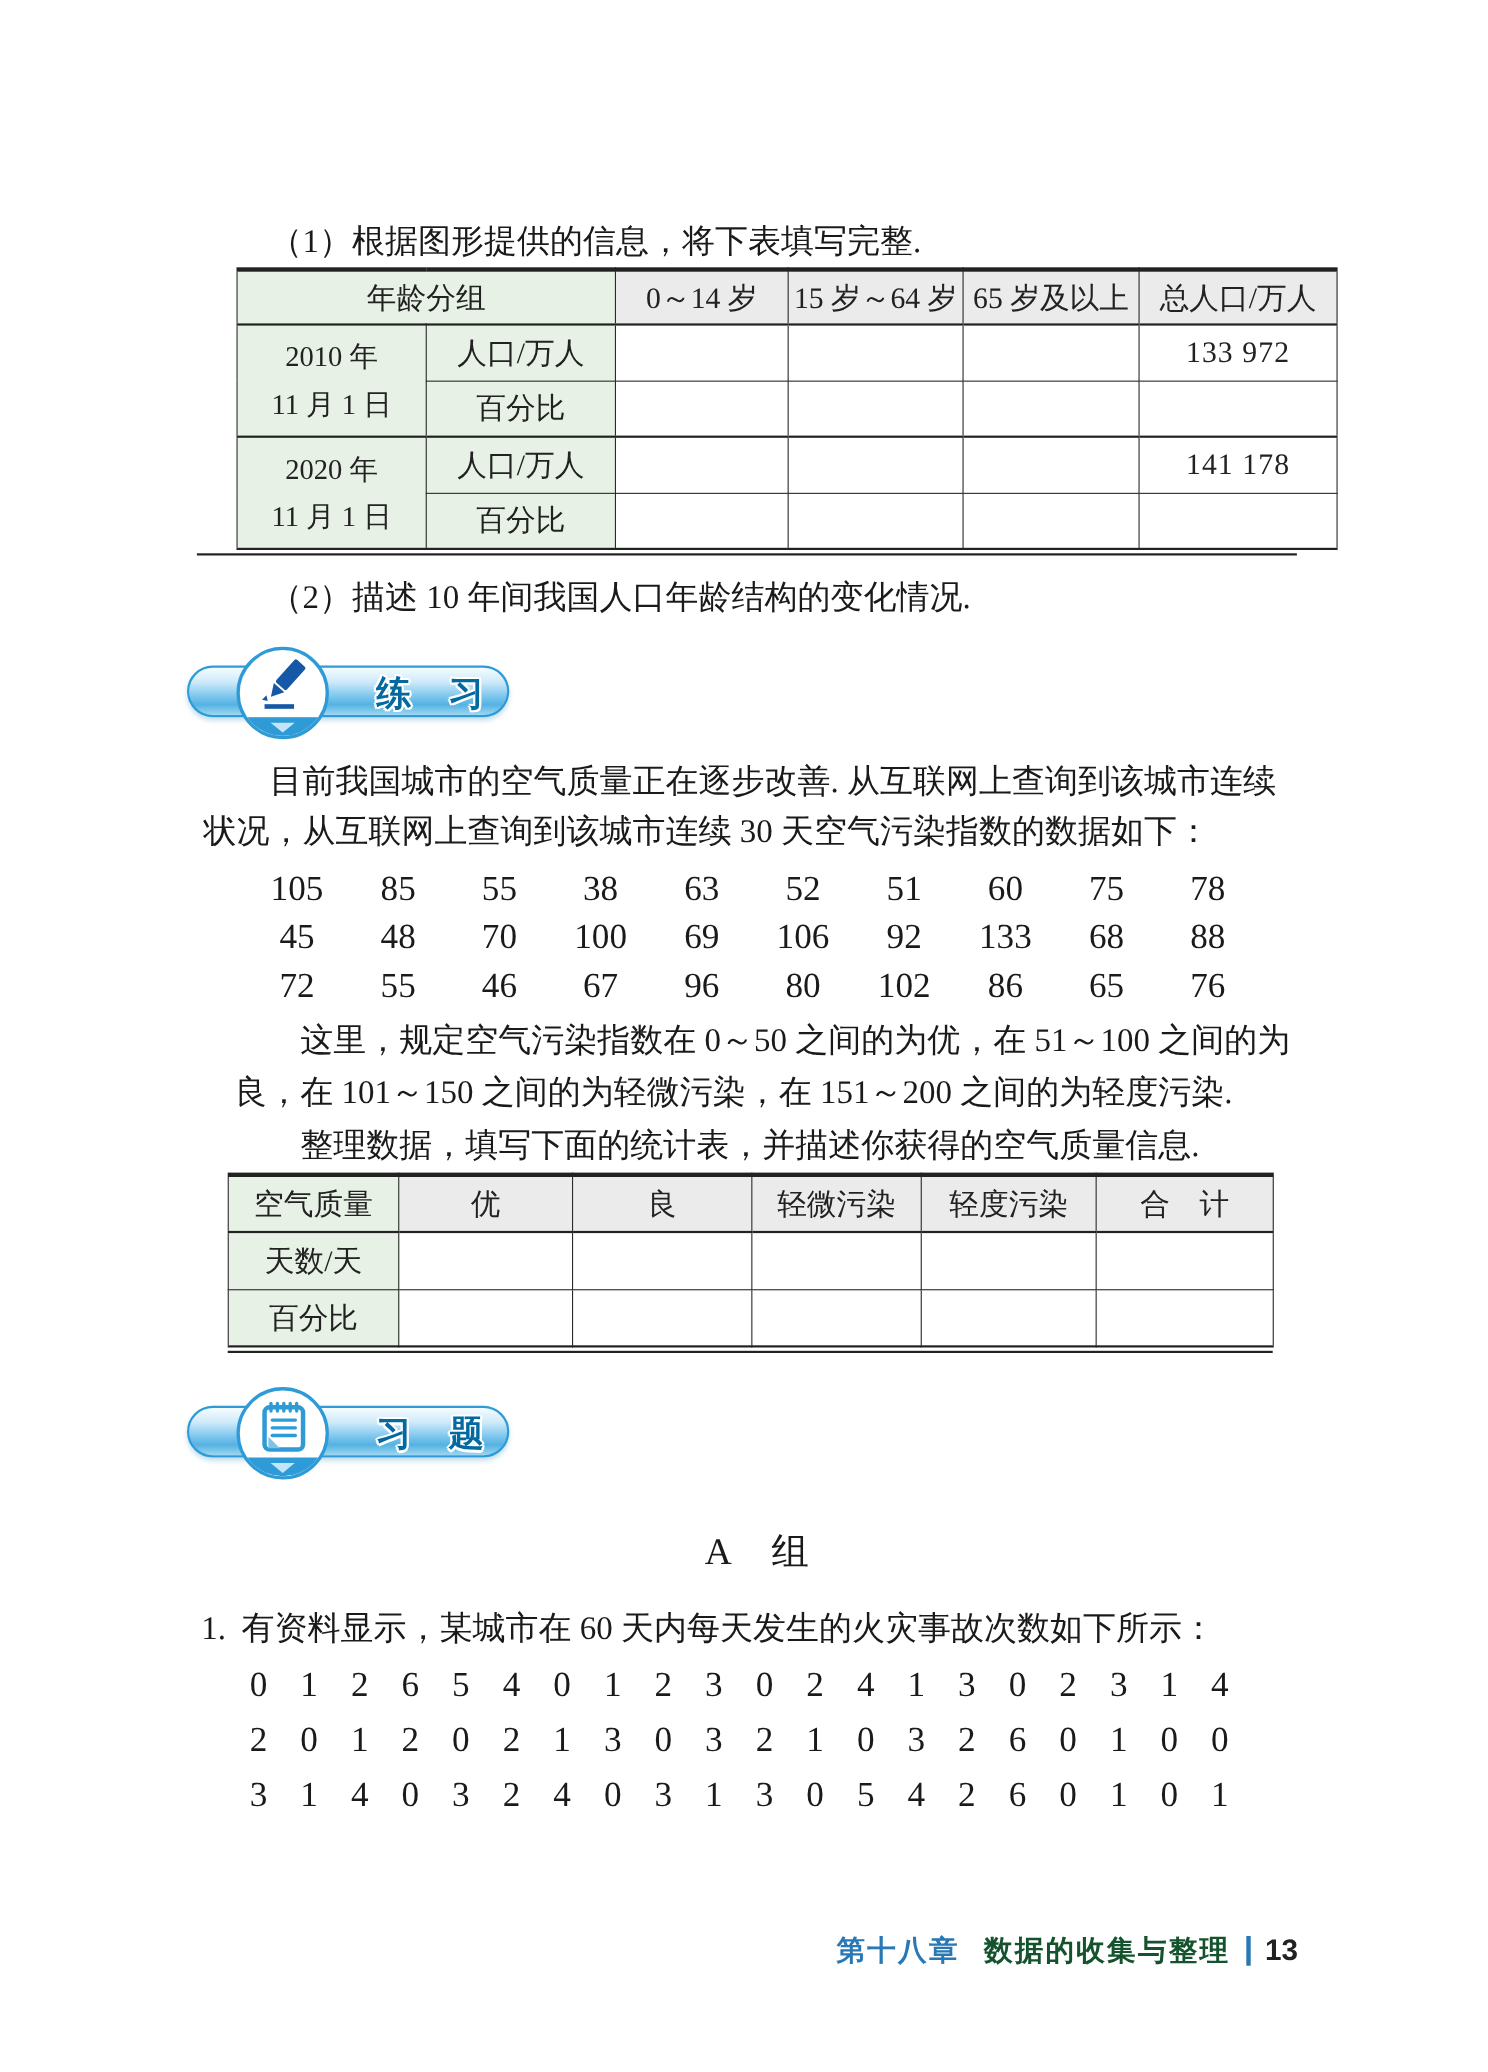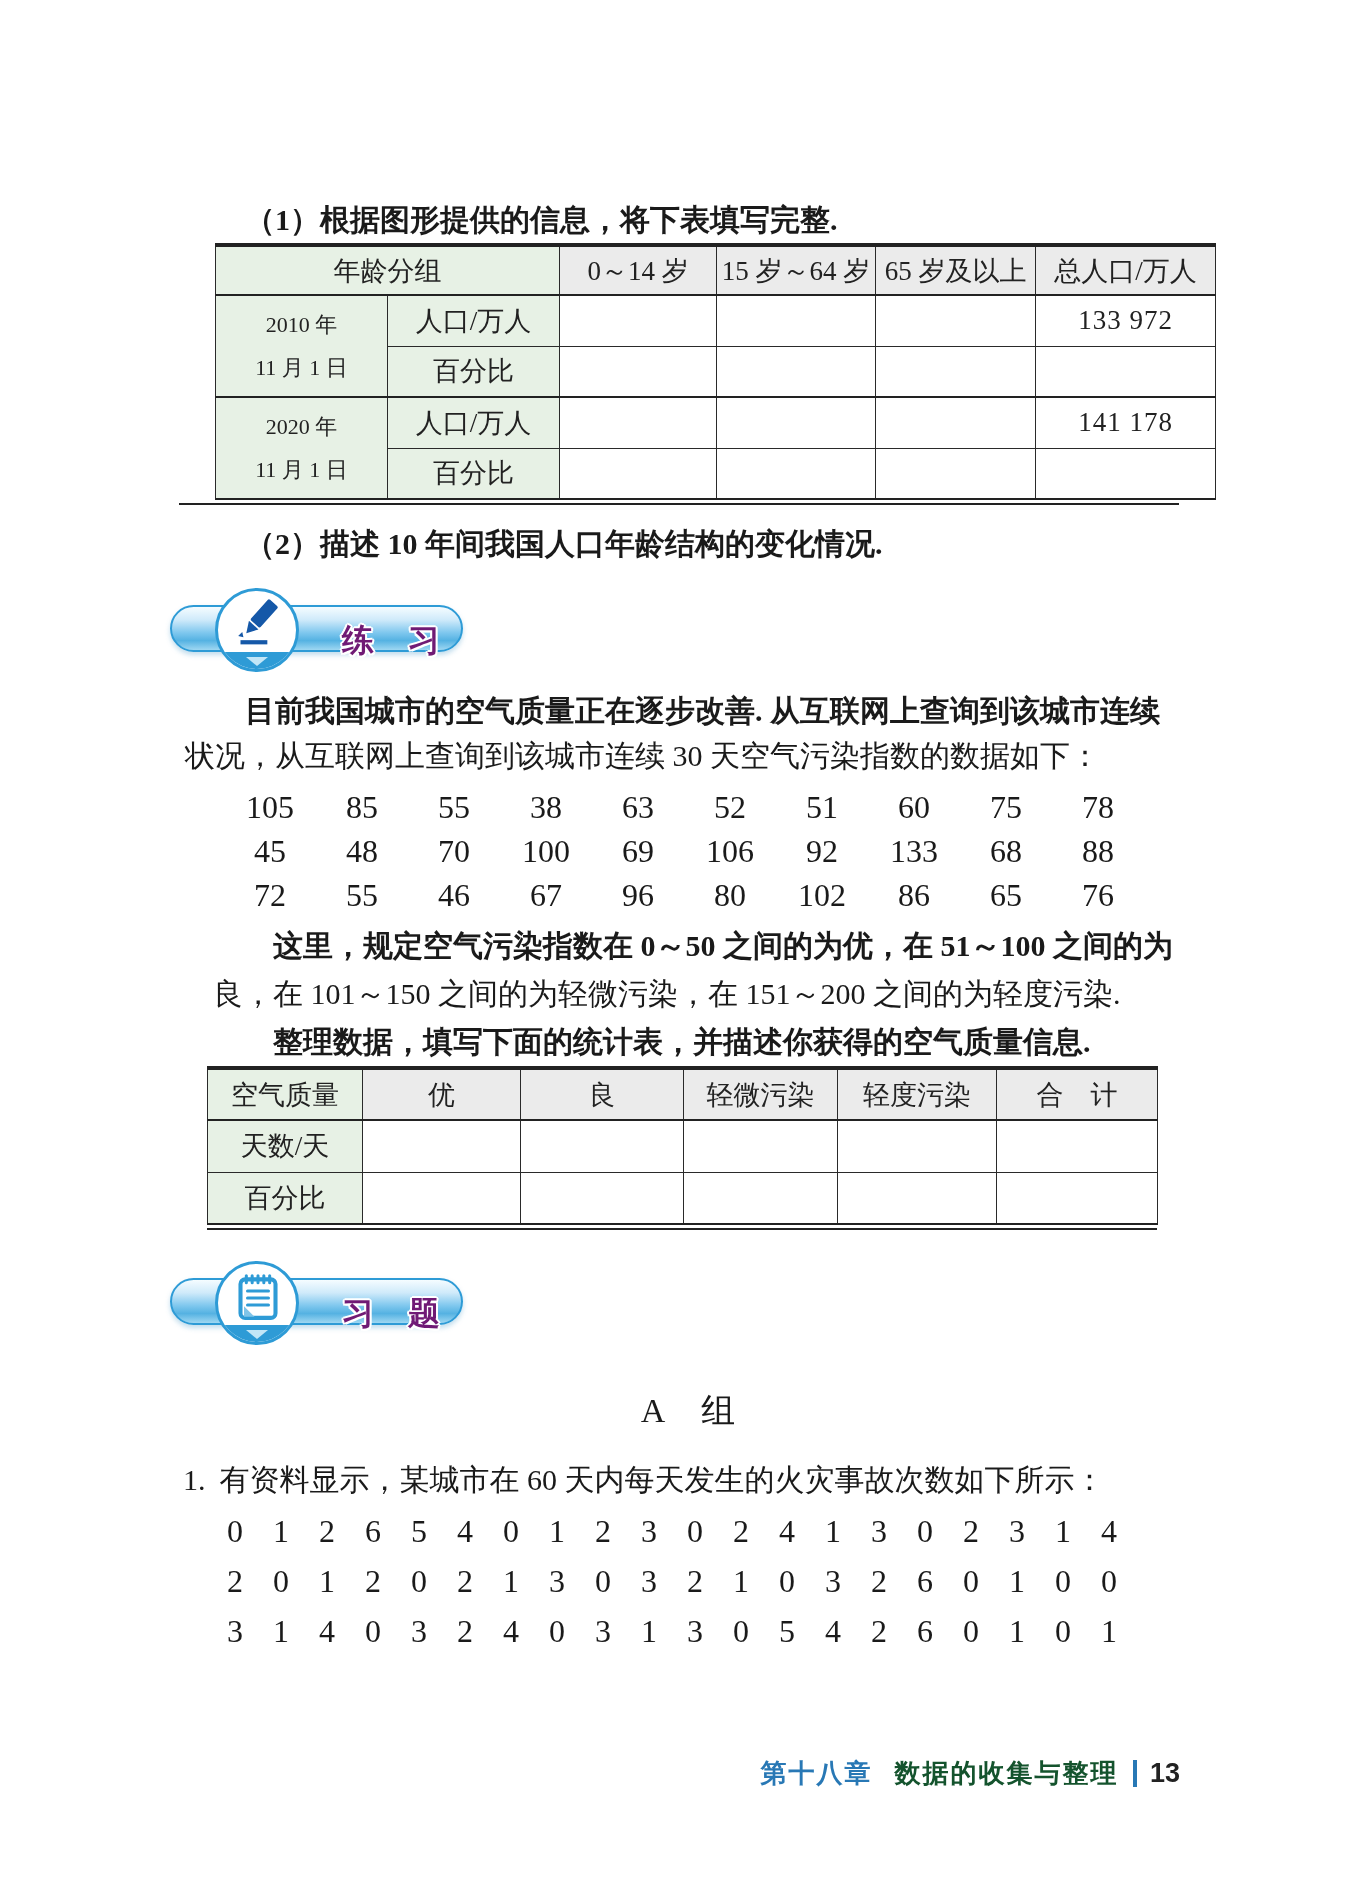--- a/index.html
+++ b/index.html
@@ -2,44 +2,44 @@
 <html><head>
 <meta charset="utf-8">
 <style>
   * { margin:0; padding:0; box-sizing:border-box; }
   html,body { background:#ffffff; }
   .page { position:relative; width:1353px; height:1884px; background:#ffffff;
           font-family:"Liberation Serif", serif; color:#1a1a1a; overflow:hidden; }
   .abs { position:absolute; }
   .cn { font-size:30px; line-height:45px; white-space:nowrap; }
   .cn-lg { font-size:30px; line-height:48px; white-space:nowrap; }
-  .indent { padding-left:60px;font-weight:bold; }
+  .indent { padding-left:60px; }
 
   
   .tbl-wrap { border-bottom:2px solid #222; padding-bottom:3px; }
   table.sheet { border-collapse:collapse; table-layout:fixed; width:100%;
                 border-top:4px solid #222; border-bottom:2.5px solid #222; }
   table.sheet th, table.sheet td { border:1.5px solid #2a2a2a; text-align:center;
                 vertical-align:middle; font-weight:normal; font-size:27px; color:#222; }
   table.sheet tr.hdr th { border-bottom:2.5px solid #222; }
   table.sheet tr.grp td { border-top:2.5px solid #222; }
   .green { background:#e7f1e5; }
   .gray  { background:#ebebeb; }
-  .date-cell div { line-height:43px; font-size:22px; }
+  .date-cell div { line-height:43px; font-size:26px; }
   .num-cell { font-size:28px; letter-spacing:1px; }
 
   
   .badge { position:absolute; width:300px; height:92px; }
   .badge-pill { position:absolute; left:0; top:17px; width:293px; height:47px;
     border:2px solid #2e9bd6; border-radius:24px;
     background:linear-gradient(180deg,#f5fcff 0%,#cfeafa 30%,#7ec7ee 60%,#55b2e2 78%,#9ed7f2 100%);
     box-shadow:0 3px 5px rgba(120,180,215,.45); }
-  .badge-label { position:absolute; left:150px; top:29px; width:143px; height:47px; line-height:46px;
+  .badge-label { position:absolute; left:150px; top:19px; width:143px; height:47px; line-height:46px;
     text-align:center; font-family:"Liberation Sans", sans-serif; font-weight:bold;
-    font-size:32px; color:#701a75; letter-spacing:1px;
+    font-size:32px; color:#0369a1; letter-spacing:1px;
     text-shadow:-2px 0 0 #fff,2px 0 0 #fff,0 -2px 0 #fff,0 2px 0 #fff,
                 -1.5px -1.5px 0 #fff,1.5px -1.5px 0 #fff,-1.5px 1.5px 0 #fff,1.5px 1.5px 0 #fff; }
   .badge-circle { position:absolute; left:45px; top:0; width:84px; height:84px; background:#fff;
     border:3px solid #2e9bd6; border-radius:50%; overflow:hidden; }
   .badge-chord { position:absolute; left:0; right:0; bottom:0; height:17px; background:#2e9bd6; }
   .badge-tri { position:absolute; left:50%; bottom:3px; transform:translateX(-50%);
     width:0; height:0; border-left:11px solid transparent; border-right:11px solid transparent;
     border-top:9px solid #c2e6f7; }
   .badge-icon { position:absolute; left:12px; top:6px; }
 

